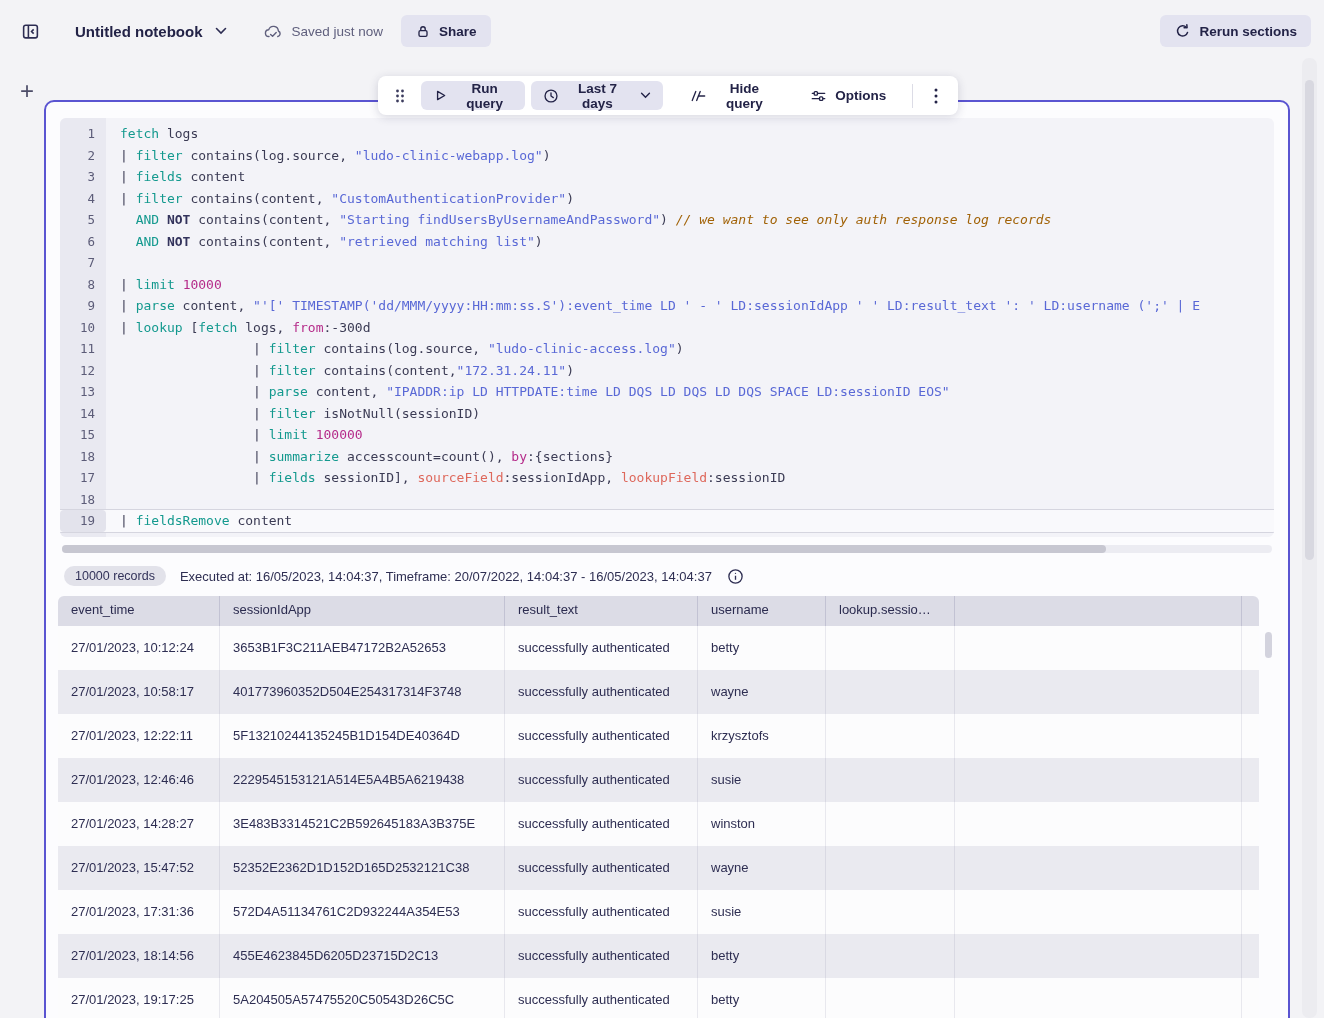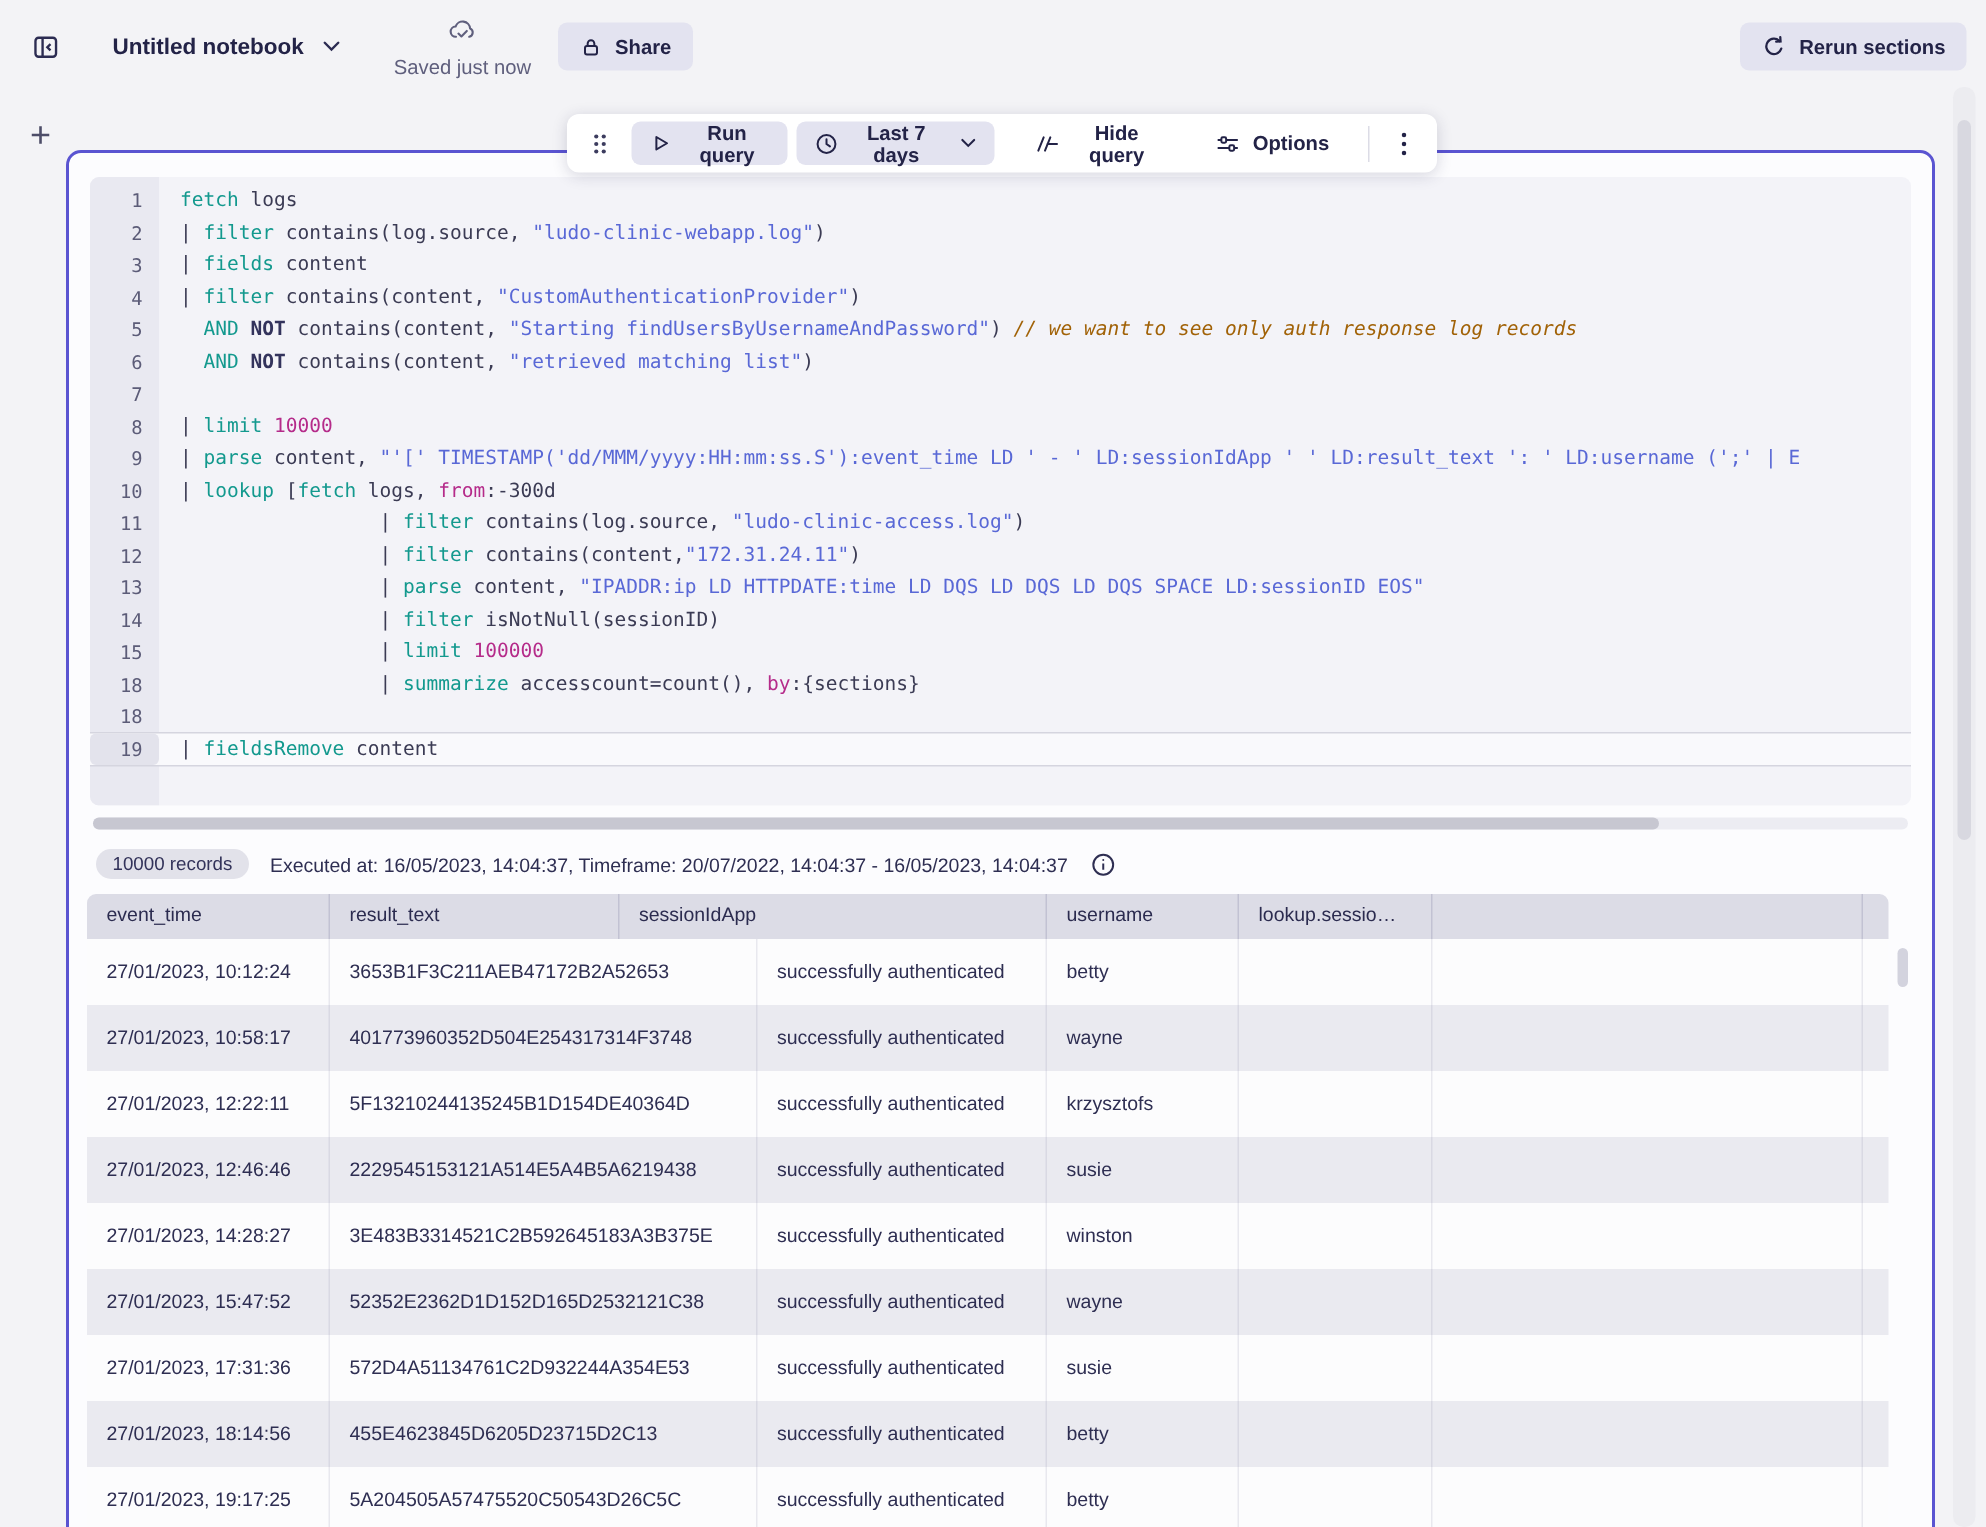--- a/index.html
+++ b/index.html
@@ -16,21 +16,21 @@
     display:flex; align-items:center; padding:0 13px;
   }
   .icon-btn {
     width:34px; height:34px; border:none; background:transparent; border-radius:6px;
     display:flex; align-items:center; justify-content:center; cursor:pointer;
   }
   .nb-title {
     margin-left:28px; font-size:15px; font-weight:700; color:#232347;
     display:flex; align-items:center; gap:12px; cursor:pointer;
   }
-  .saved-group { margin-left:36px; display:flex; align-items:center; gap:9px; color:#5f5f7d; font-size:13.5px;flex-direction:column; }
+  .saved-group { margin-left:36px; display:flex; align-items:center; gap:9px; color:#5f5f7d; font-size:13.5px; }
   .btn {
     display:flex; align-items:center; gap:8px; background:#e3e3f0; color:#232347;
     border:none; border-radius:6px; height:32px; padding:0 14px;
     font-family:"Liberation Sans",sans-serif; font-size:13.5px; font-weight:700; cursor:pointer;
   }
   .share-btn { margin-left:18px; }
   .spacer { flex:1; }
   
   .plus-btn {
     position:absolute; left:14px; top:78px; width:26px; height:26px; border:none; background:transparent;
@@ -243,20 +243,24 @@
           <span class="ln">14</span>
           <span class="code"><span class="tok-pl">                 | </span><span class="tok-kw">filter</span><span class="tok-pl"> isNotNull(sessionID)</span></span>
         </div>
         <div class="code-line">
           <span class="ln">15</span>
           <span class="code"><span class="tok-pl">                 | </span><span class="tok-kw">limit</span><span class="tok-pl"> </span><span class="tok-num">100000</span></span>
         </div>
         <div class="code-line">
           <span class="ln">18</span>
           <span class="code"><span class="tok-pl">                 | </span><span class="tok-kw">summarize</span><span class="tok-pl"> accesscount=count(), </span><span class="tok-mod">by</span><span class="tok-pl">:{sections}</span></span>
+        </div>
+        <div class="code-line">
+          <span class="ln">17</span>
+          <span class="code"><span class="tok-pl">                 | </span><span class="tok-kw">fields</span><span class="tok-pl"> sessionID], </span><span class="tok-prm">sourceField</span><span class="tok-pl">:sessionIdApp, </span><span class="tok-prm">lookupField</span><span class="tok-pl">:sessionID</span></span>
         </div>
         <div class="code-line">
           <span class="ln">18</span>
           <span class="code"></span>
         </div>
         <div class="code-line active">
           <span class="ln">19</span>
           <span class="code"><span class="tok-pl">| </span><span class="tok-kw">fieldsRemove</span><span class="tok-pl"> content</span></span>
         </div>
       </div>
@@ -276,22 +280,22 @@
           <line x1="9" y1="8.2" x2="9" y2="12.5"></line>
           <circle cx="9" cy="5.6" r="0.7" fill="#2e2e52" stroke="none"></circle>
         </svg>
       </span>
     </button>
   </div>
 
   <div class="results">
     <div class="t-header">
         <div class="t-cell w0">event_time</div>
+        <div class="t-cell w1">sessionIdApp</div>
         <div class="t-cell w2">result_text</div>
-        <div class="t-cell w1">sessionIdApp</div>
         <div class="t-cell w3">username</div>
         <div class="t-cell w4">lookup.sessio…</div>
         <div class="t-cell w5"></div>
         <div class="t-cell w6"></div>
       </div>
     <div class="t-body">
         <div class="t-row odd">
           <div class="t-cell w0">27/01/2023, 10:12:24</div>
           <div class="t-cell w1">3653B1F3C211AEB47172B2A52653</div>
           <div class="t-cell w2">successfully authenticated</div>

